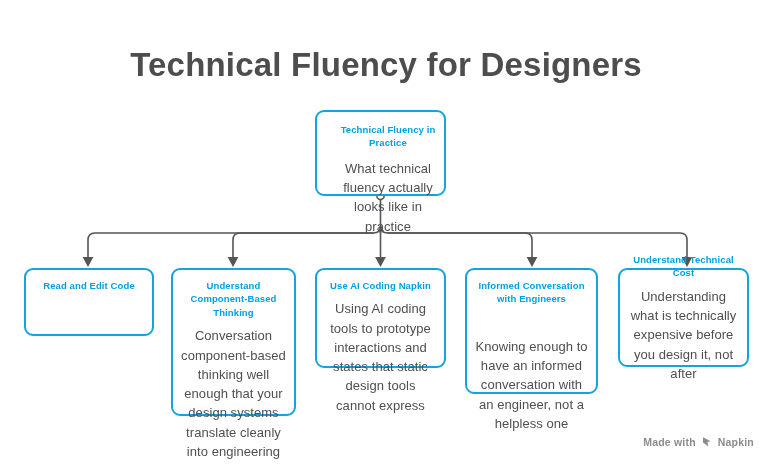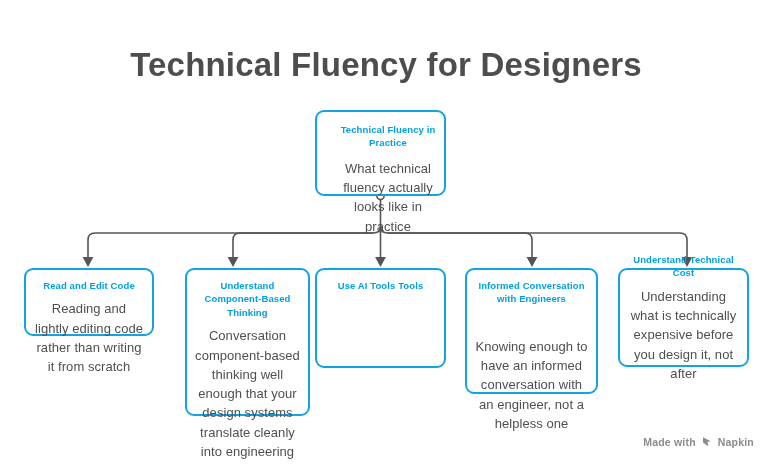--- a/index.html
+++ b/index.html
@@ -79,21 +79,21 @@
     left: 315px;
     top: 110px;
     width: 131px;
     height: 86px;
     padding-top: 11px;
     padding-left: 23px;
   }
   #node-root .node-desc { margin-top: 9px; }
 
   #node-child-0 { left: 24px;  top: 268px; width: 130px; height: 68px;  }
-  #node-child-1 { left: 171px; top: 268px; width: 125px; height: 148px; margin-left: 14px; }
+  #node-child-1 { left: 171px; top: 268px; width: 125px; height: 148px; }
   #node-child-2 { left: 315px; top: 268px; width: 131px; height: 100px; }
   #node-child-3 { left: 465px; top: 268px; width: 133px; height: 126px; gap: 24px; }
   #node-child-4 { left: 618px; top: 268px; width: 131px; height: 99px; justify-content: center;  }
 
   #watermark {
     position: absolute;
     right: 18px;
     bottom: 18px;
     display: flex;
     align-items: center;
@@ -141,30 +141,30 @@
     <circle cx="380.5" cy="196" r="3.6" fill="#ffffff" stroke="#555555" stroke-width="1.6"></circle>
   </svg>
 
   <div class="node" id="node-root">
     <div class="node-title">Technical Fluency in Practice</div>
     <div class="node-desc">What technical fluency actually looks like in practice</div>
   </div>
 
   <div class="node" id="node-child-0">
     <div class="node-title">Read and Edit Code</div>
-    <div class="node-desc">Reading and lightly editing code rather than writing it from scratch</div>
   </div>
 
   <div class="node" id="node-child-1">
     <div class="node-title">Understand Component-Based Thinking</div>
     <div class="node-desc">Conversation component-based thinking well enough that your design systems translate cleanly into engineering</div>
   </div>
 
   <div class="node" id="node-child-2">
-    <div class="node-title">Use AI Tools Tools</div>
+    <div class="node-title">Use AI Coding Napkin</div>
+    <div class="node-desc">Using AI coding tools to prototype interactions and states that static design tools cannot express</div>
   </div>
 
   <div class="node" id="node-child-3">
     <div class="node-title">Informed Conversation with Engineers</div>
     <div class="node-desc">Knowing enough to have an informed conversation with an engineer, not a helpless one</div>
   </div>
 
   <div class="node" id="node-child-4">
     <div class="node-title">Understand Technical Cost</div>
     <div class="node-desc">Understanding what is technically expensive before you design it, not after</div>

